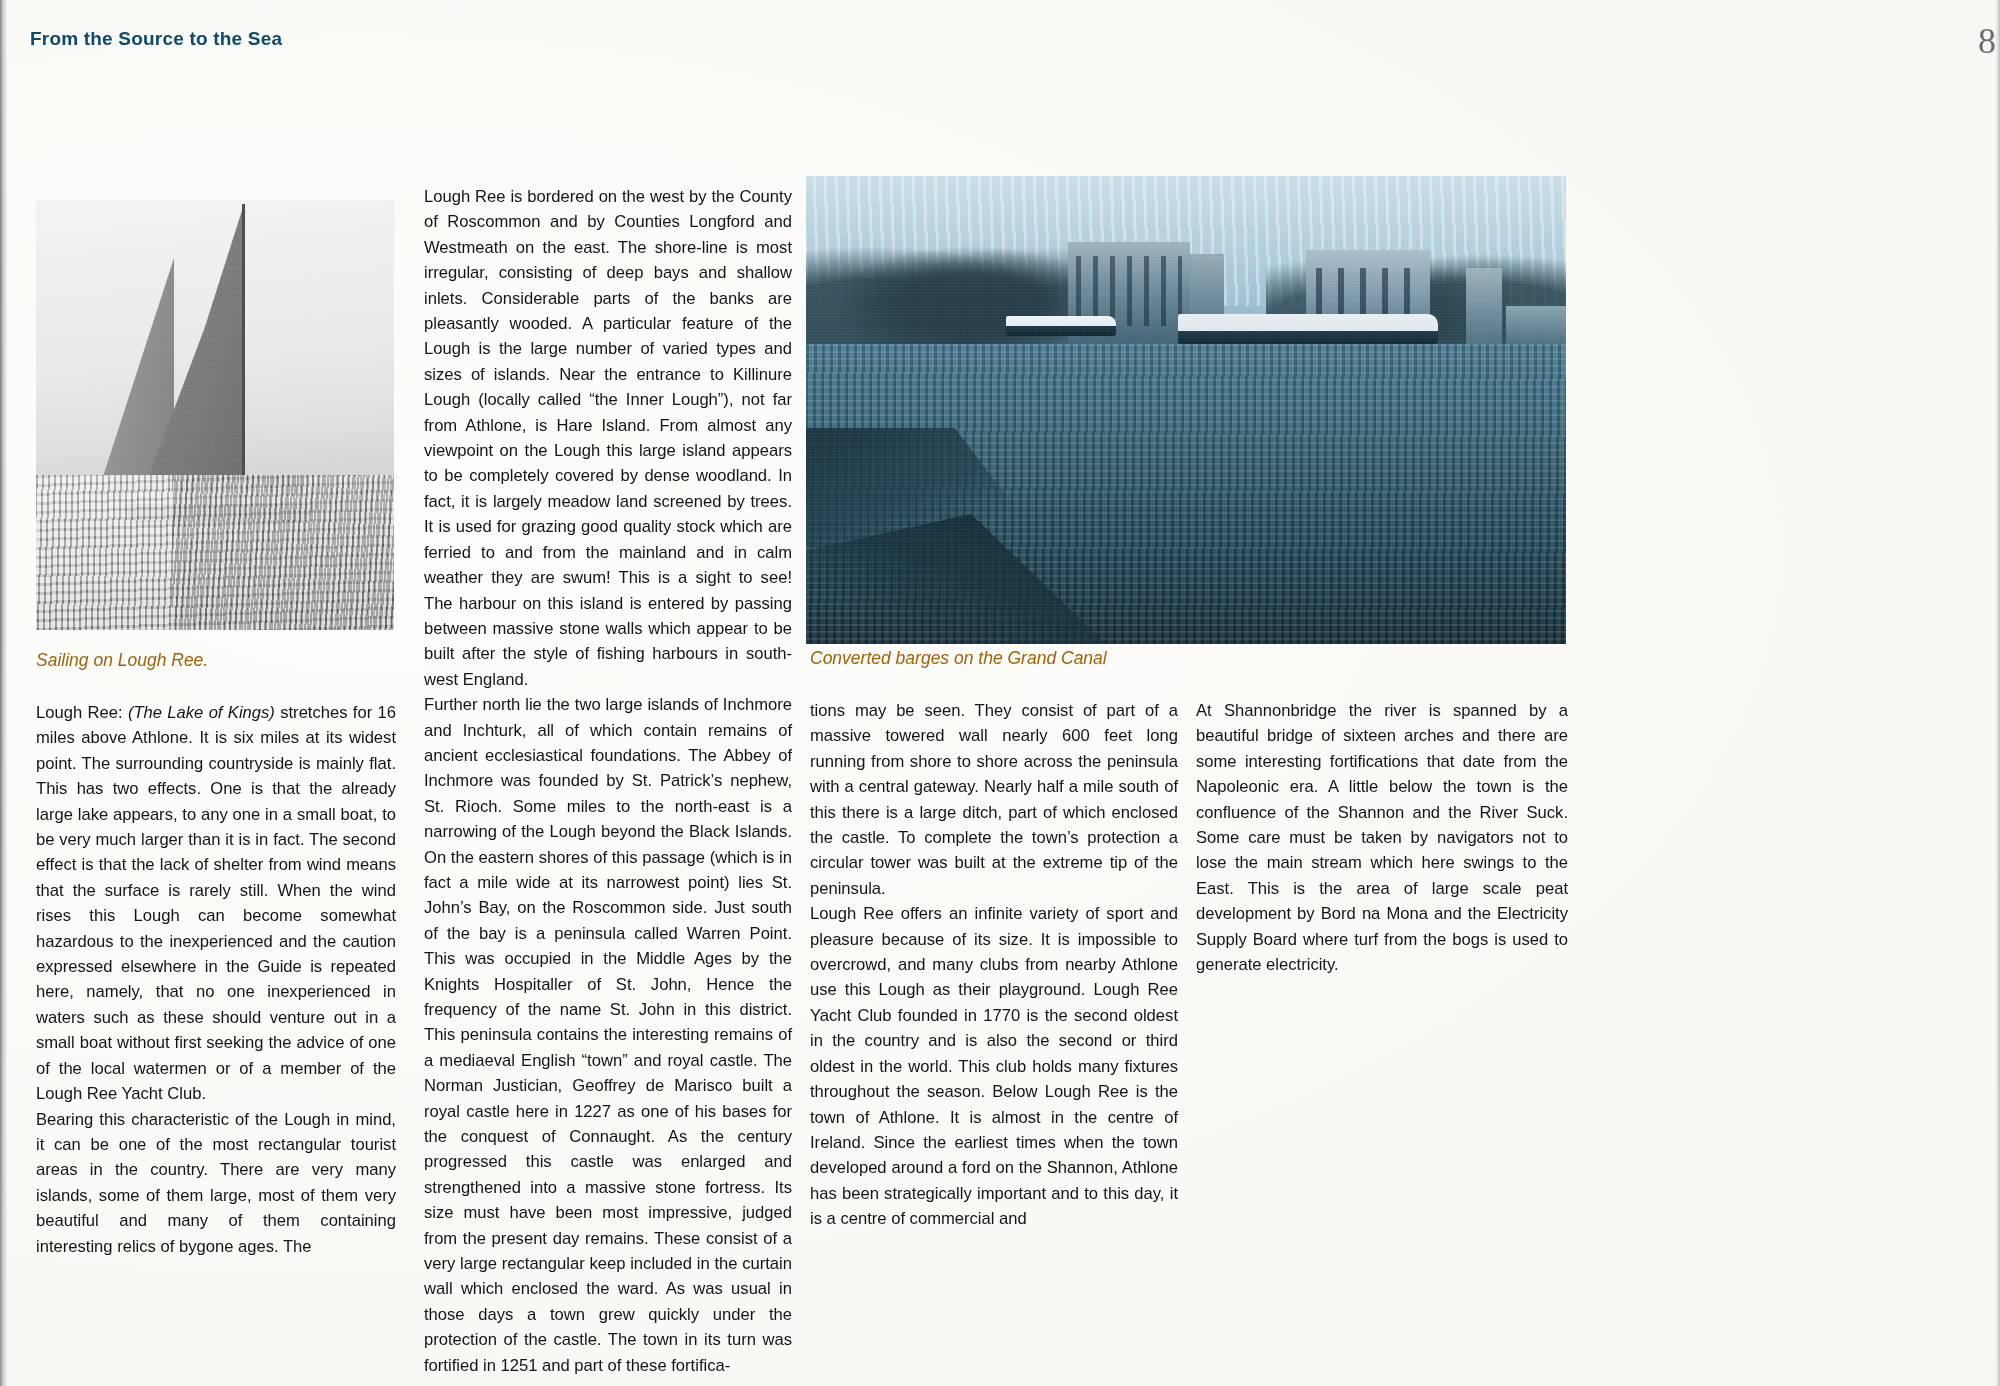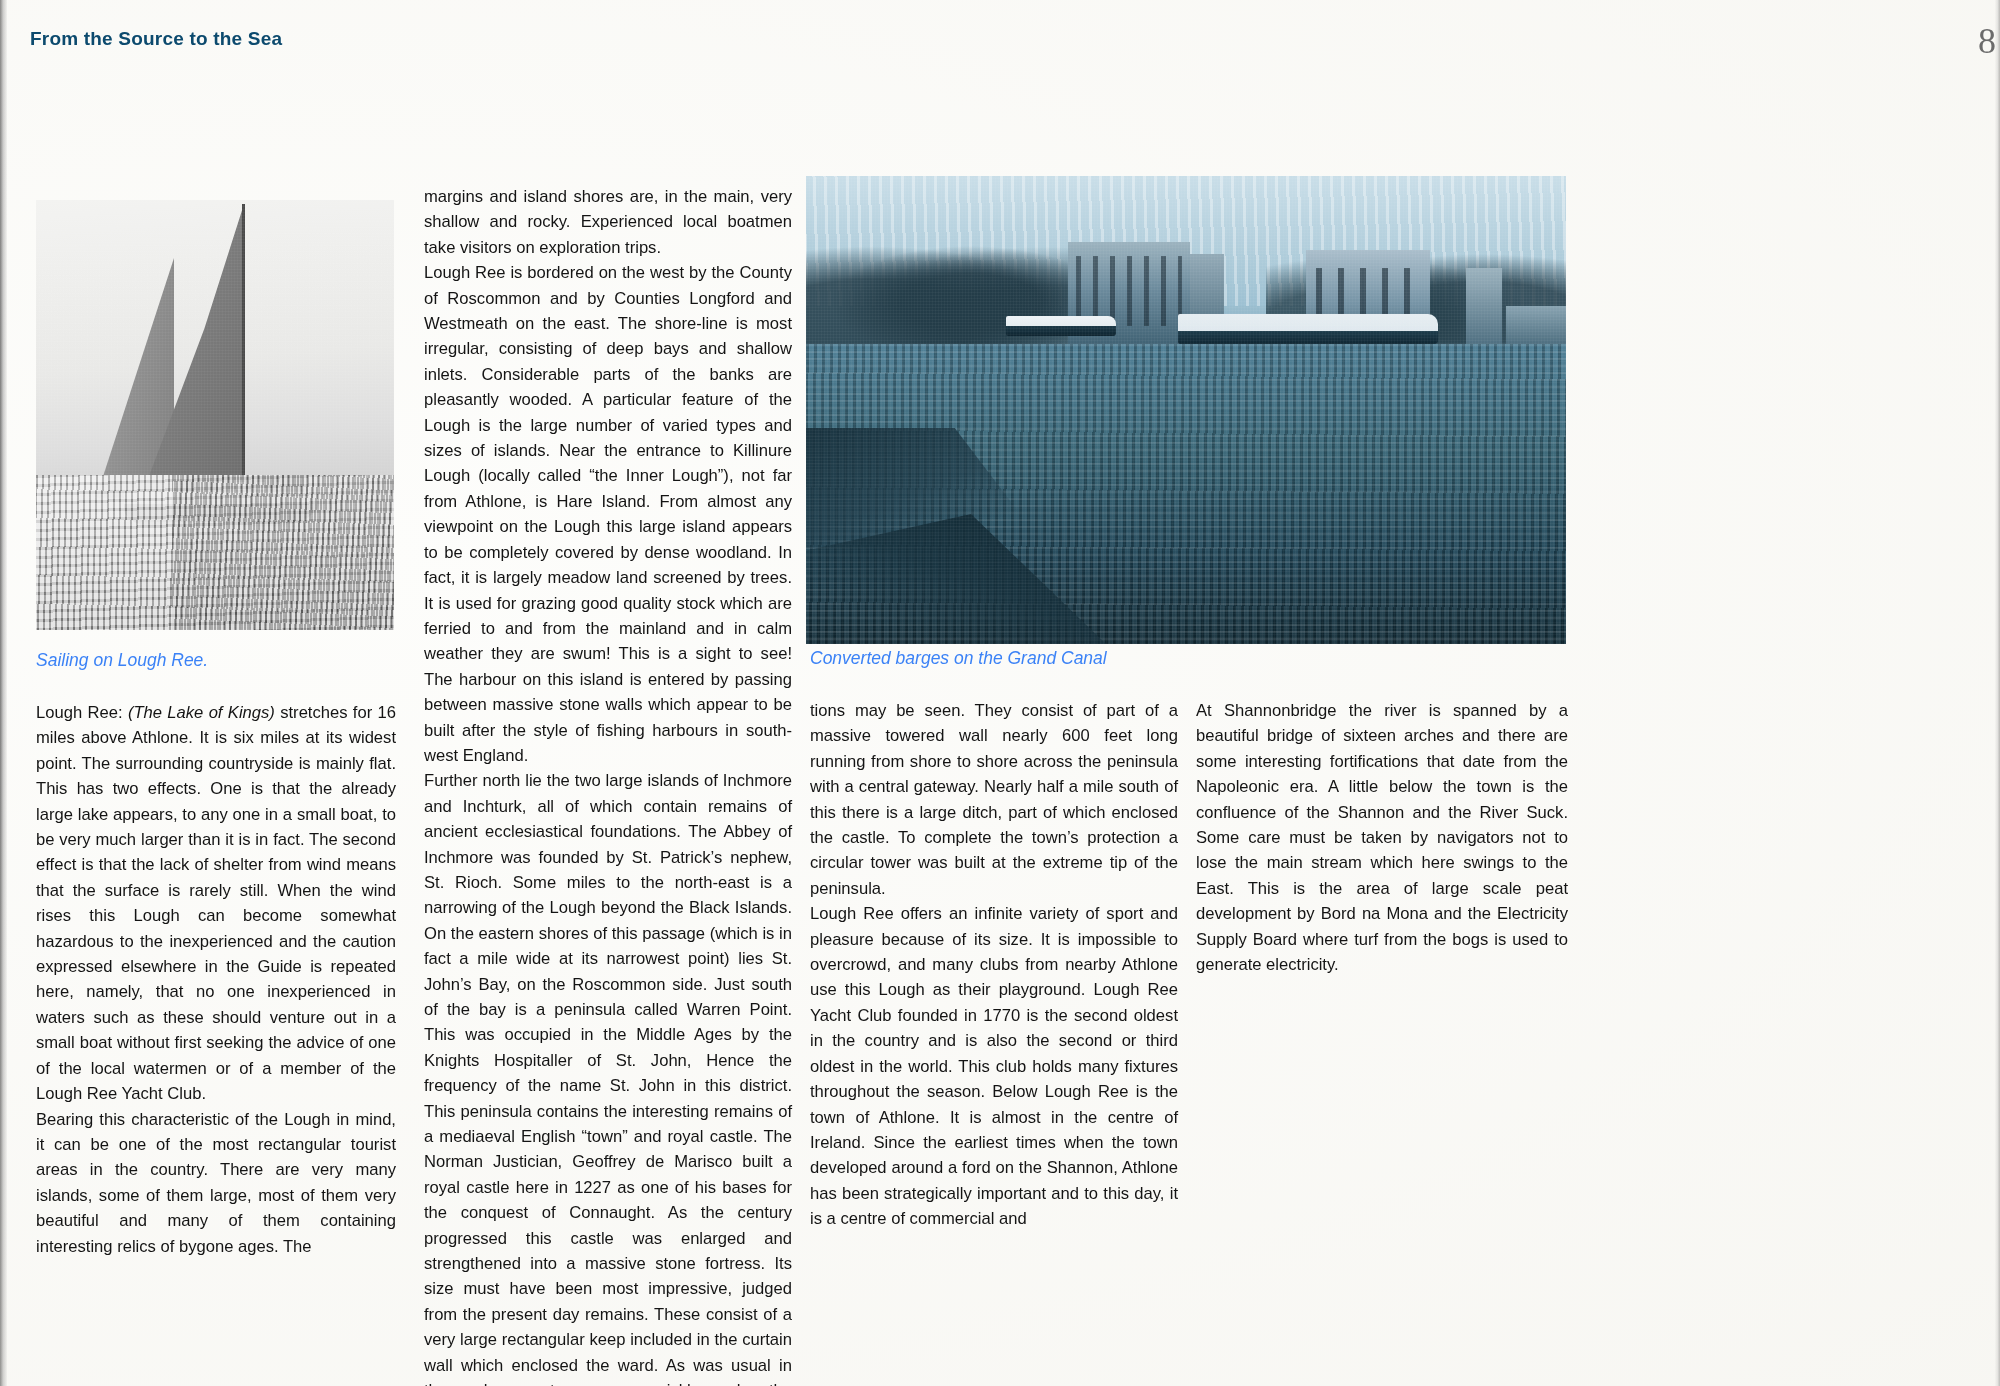--- a/index.html
+++ b/index.html
@@ -164,21 +164,21 @@
   .grain{
     position:absolute;inset:0;
     background-image:
       repeating-linear-gradient(0deg, rgba(255,255,255,.035) 0 1px, rgba(0,0,0,0) 1px 3px),
       repeating-linear-gradient(90deg, rgba(255,255,255,.03) 0 1px, rgba(0,0,0,0) 1px 3px);
     pointer-events:none;
   }
 
   .caption{
     position:absolute;
-    font-style:italic;font-size:17.5px;color:#3b82f6;
+    font-style:italic;font-size:17.5px;color:#a16207;
     font-family:"Liberation Sans", sans-serif;
   }
   .cap-sail{left:36px;top:650px;}
   .cap-canal{left:810px;top:648px;}
 
   
   .col{
     position:absolute;
     font-size:16.6px;
     line-height:25.4px;
@@ -237,21 +237,20 @@
   <div class="grain"></div>
 </div>
 <div class="caption cap-canal">Converted barges on the Grand Canal</div>
 
 <div class="col col-1">
   <p>Lough Ree: <span class="ital">(The Lake of Kings)</span> stretches for 16 miles above Athlone. It is six miles at its widest point. The surrounding countryside is mainly flat. This has two effects. One is that the already large lake appears, to any one in a small boat, to be very much larger than it is in fact. The second effect is that the lack of shelter from wind means that the surface is rarely still. When the wind rises this Lough can become somewhat hazardous to the inexperienced and the caution expressed elsewhere in the Guide is repeated here, namely, that no one inexperienced in waters such as these should venture out in a small boat without first seeking the advice of one of the local watermen or of a member of the Lough Ree Yacht Club.</p>
   <p>Bearing this characteristic of the Lough in mind, it can be one of the most rectangular tourist areas in the country. There are very many islands, some of them large, most of them very beautiful and many of them containing interesting relics of bygone ages. The</p>
 </div>
 
 <div class="col col-2">
-  <p>margins and island shores are, in the main, very shallow and rocky. Experienced local boatmen take visitors on exploration trips.</p>
   <p>Lough Ree is bordered on the west by the County of Roscommon and by Counties Longford and Westmeath on the east. The shore-line is most irregular, consisting of deep bays and shallow inlets. Considerable parts of the banks are pleasantly wooded. A particular feature of the Lough is the large number of varied types and sizes of islands. Near the entrance to Killinure Lough (locally called “the Inner Lough”), not far from Athlone, is Hare Island. From almost any viewpoint on the Lough this large island appears to be completely covered by dense woodland. In fact, it is largely meadow land screened by trees. It is used for grazing good quality stock which are ferried to and from the mainland and in calm weather they are swum! This is a sight to see! The harbour on this island is entered by passing between massive stone walls which appear to be built after the style of fishing harbours in south-west England.</p>
   <p>Further north lie the two large islands of Inchmore and Inchturk, all of which contain remains of ancient ecclesiastical foundations. The Abbey of Inchmore was founded by St. Patrick’s nephew, St. Rioch. Some miles to the north-east is a narrowing of the Lough beyond the Black Islands. On the eastern shores of this passage (which is in fact a mile wide at its narrowest point) lies St. John’s Bay, on the Roscommon side. Just south of the bay is a peninsula called Warren Point. This was occupied in the Middle Ages by the Knights Hospitaller of St. John, Hence the frequency of the name St. John in this district. This peninsula contains the interesting remains of a mediaeval English “town” and royal castle. The Norman Justician, Geoffrey de Marisco built a royal castle here in 1227 as one of his bases for the conquest of Connaught. As the century progressed this castle was enlarged and strengthened into a massive stone fortress. Its size must have been most impressive, judged from the present day remains. These consist of a very large rectangular keep included in the curtain wall which enclosed the ward. As was usual in those days a town grew quickly under the protection of the castle. The town in its turn was fortified in 1251 and part of these fortifica-</p>
 </div>
 
 <div class="col col-3">
   <p>tions may be seen. They consist of part of a massive towered wall nearly 600 feet long running from shore to shore across the peninsula with a central gateway. Nearly half a mile south of this there is a large ditch, part of which enclosed the castle. To complete the town’s protection a circular tower was built at the extreme tip of the peninsula.</p>
   <p>Lough Ree offers an infinite variety of sport and pleasure because of its size. It is impossible to overcrowd, and many clubs from nearby Athlone use this Lough as their playground. Lough Ree Yacht Club founded in 1770 is the second oldest in the country and is also the second or third oldest in the world. This club holds many fixtures throughout the season. Below Lough Ree is the town of Athlone. It is almost in the centre of Ireland. Since the earliest times when the town developed around a ford on the Shannon, Athlone has been strategically important and to this day, it is a centre of commercial and</p>
 </div>
 
 <div class="col col-4">

